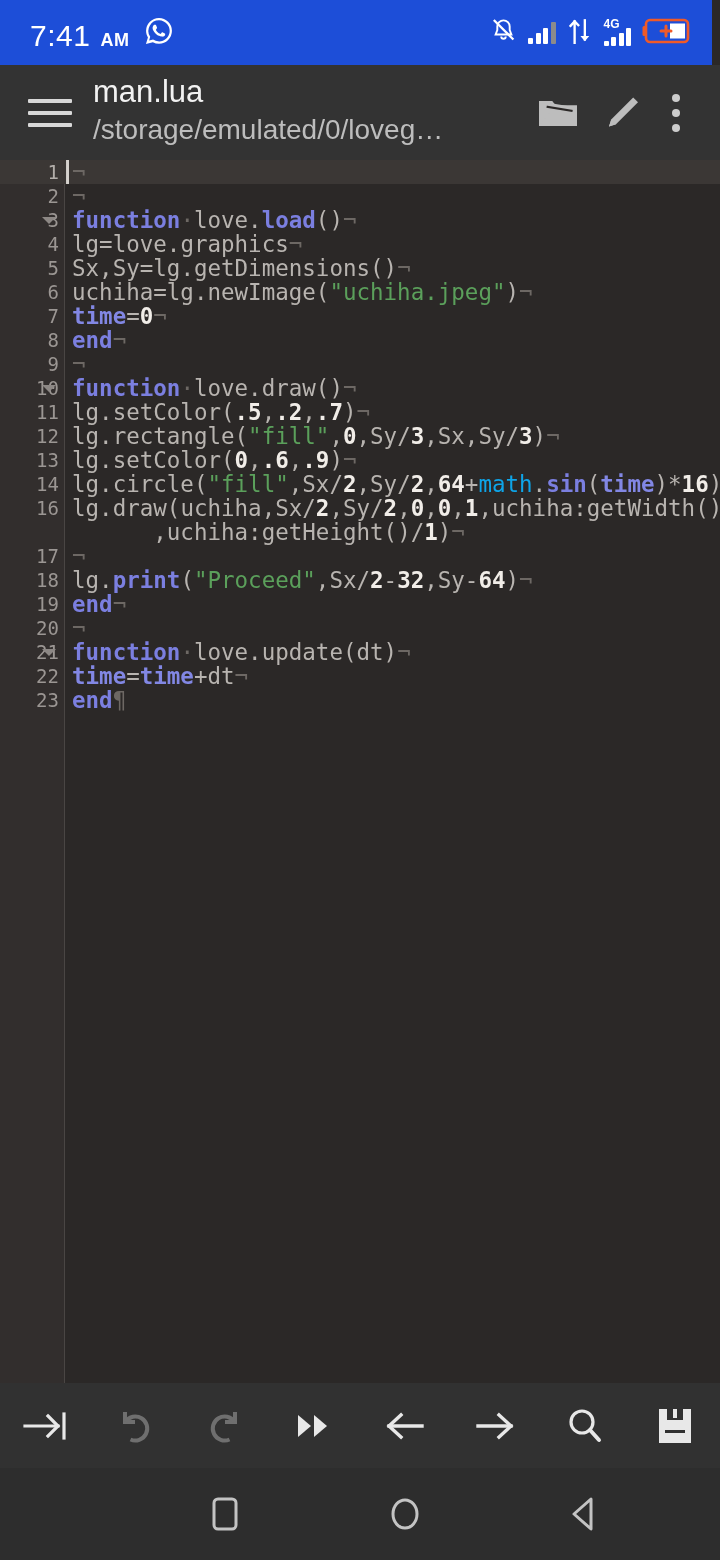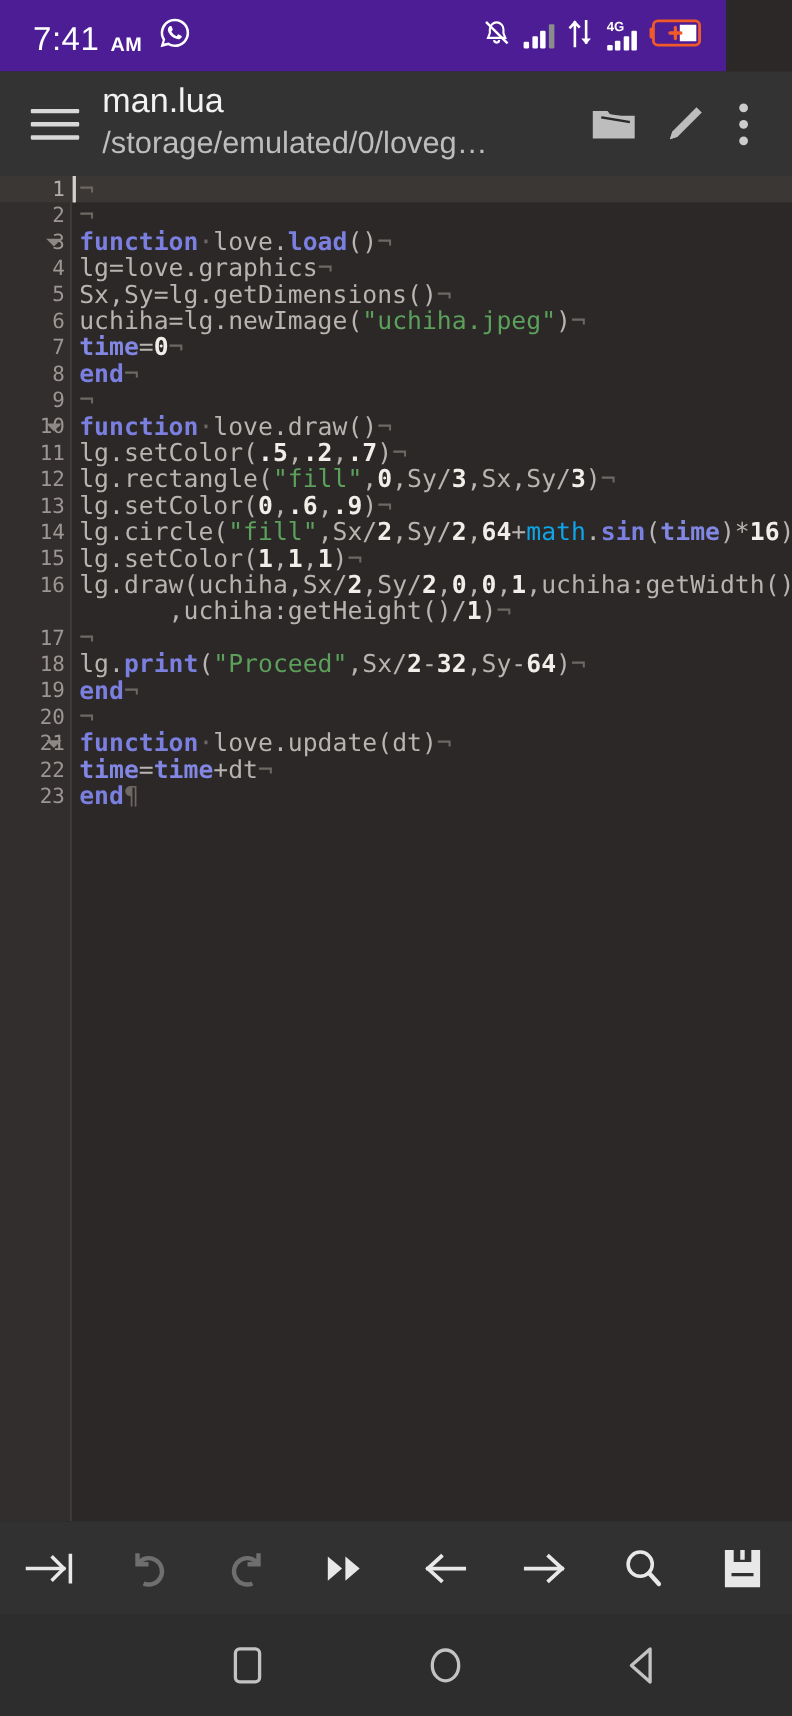--- a/index.html
+++ b/index.html
@@ -6,22 +6,22 @@
   html,body { width:720px; height:1560px; }
   body {
     background:#2b2827;
     font-family:"Liberation Sans", sans-serif;
     overflow:hidden;
     position:relative;
   }
 
   
   #status-bar{
-    height:65px; width:660px;
-    background:#4c1d95;
+    height:65px; width:712px;
+    background:#1d4ed8;
     display:flex; align-items:center;
     padding:0 18px 0 30px;
     color:#ffffff;
   }
   #status-left{ display:flex; align-items:flex-end; gap:10px; flex:0 0 auto; }
   .clock{ font-size:30px; letter-spacing:.5px; line-height:1; font-weight:400; }
   .ampm{ font-size:18px; line-height:1; padding-bottom:2px; letter-spacing:.5px;font-weight:bold;}
   .wa-icon{ margin-left:4px; padding-bottom:0px; }
   #status-spacer{ flex:1 1 auto; }
   #status-right{ display:flex; align-items:center; gap:11px; flex:0 0 auto; }
@@ -296,26 +296,20 @@
         <div class="code"><span class="plain">lg</span><span class="plain">.</span><span class="plain">setColor</span><span class="plain">(</span><span class="num2">0</span><span class="plain">,</span><span class="num2">.6</span><span class="plain">,</span><span class="num2">.9</span><span class="plain">)</span><span class="nl">¬</span></div>
       </div>
       <div class="row">
         <div class="ln">
           <span class="num">14</span>
         </div>
         <div class="code"><span class="plain">lg</span><span class="plain">.</span><span class="plain">circle</span><span class="plain">(</span><span class="str">"fill"</span><span class="plain">,</span><span class="plain">Sx</span><span class="plain">/</span><span class="num2">2</span><span class="plain">,</span><span class="plain">Sy</span><span class="plain">/</span><span class="num2">2</span><span class="plain">,</span><span class="num2">64</span><span class="plain">+</span><span class="lib">math</span><span class="plain">.</span><span class="fn">sin</span><span class="plain">(</span><span class="var">time</span><span class="plain">)</span><span class="plain">*</span><span class="num2">16</span><span class="plain">)</span></div>
       </div>
       <div class="row">
         <div class="ln">
-          <span class="num">15</span>
-        </div>
-        <div class="code"><span class="plain">lg</span><span class="plain">.</span><span class="plain">setColor</span><span class="plain">(</span><span class="num2">1</span><span class="plain">,</span><span class="num2">1</span><span class="plain">,</span><span class="num2">1</span><span class="plain">)</span><span class="nl">¬</span></div>
-      </div>
-      <div class="row">
-        <div class="ln">
           <span class="num">16</span>
         </div>
         <div class="code"><span class="plain">lg</span><span class="plain">.</span><span class="plain">draw</span><span class="plain">(</span><span class="plain">uchiha</span><span class="plain">,</span><span class="plain">Sx</span><span class="plain">/</span><span class="num2">2</span><span class="plain">,</span><span class="plain">Sy</span><span class="plain">/</span><span class="num2">2</span><span class="plain">,</span><span class="num2">0</span><span class="plain">,</span><span class="num2">0</span><span class="plain">,</span><span class="num2">1</span><span class="plain">,</span><span class="plain">uchiha</span><span class="plain">:</span><span class="plain">getWidth</span><span class="plain">(</span><span class="plain">)</span><span class="plain">
 </span><span class="plain"> </span><span class="plain"> </span><span class="plain"> </span><span class="plain"> </span><span class="plain"> </span><span class="plain"> </span><span class="plain">,</span><span class="plain">uchiha</span><span class="plain">:</span><span class="plain">getHeight</span><span class="plain">(</span><span class="plain">)</span><span class="plain">/</span><span class="num2">1</span><span class="plain">)</span><span class="nl">¬</span></div>
       </div>
       <div class="row">
         <div class="ln">
           <span class="num">17</span>
         </div>
         <div class="code"><span class="nl">¬</span></div>

